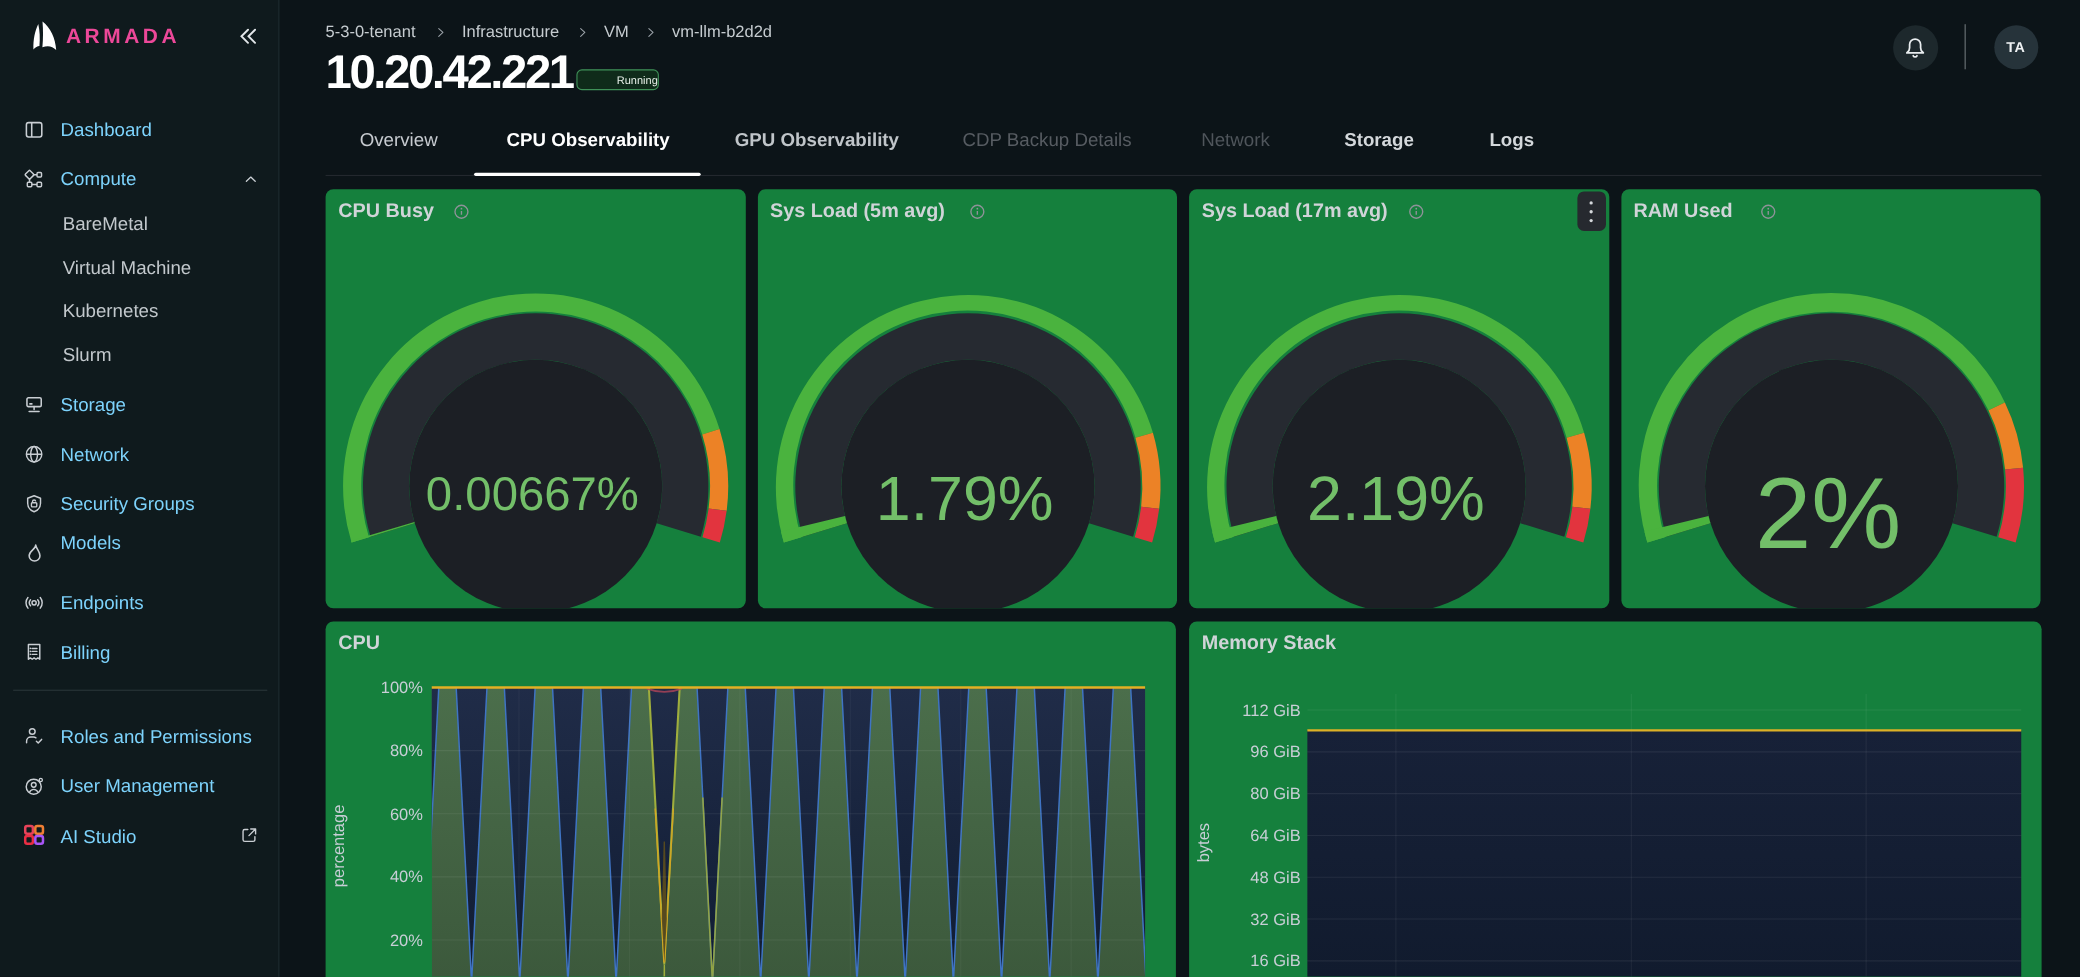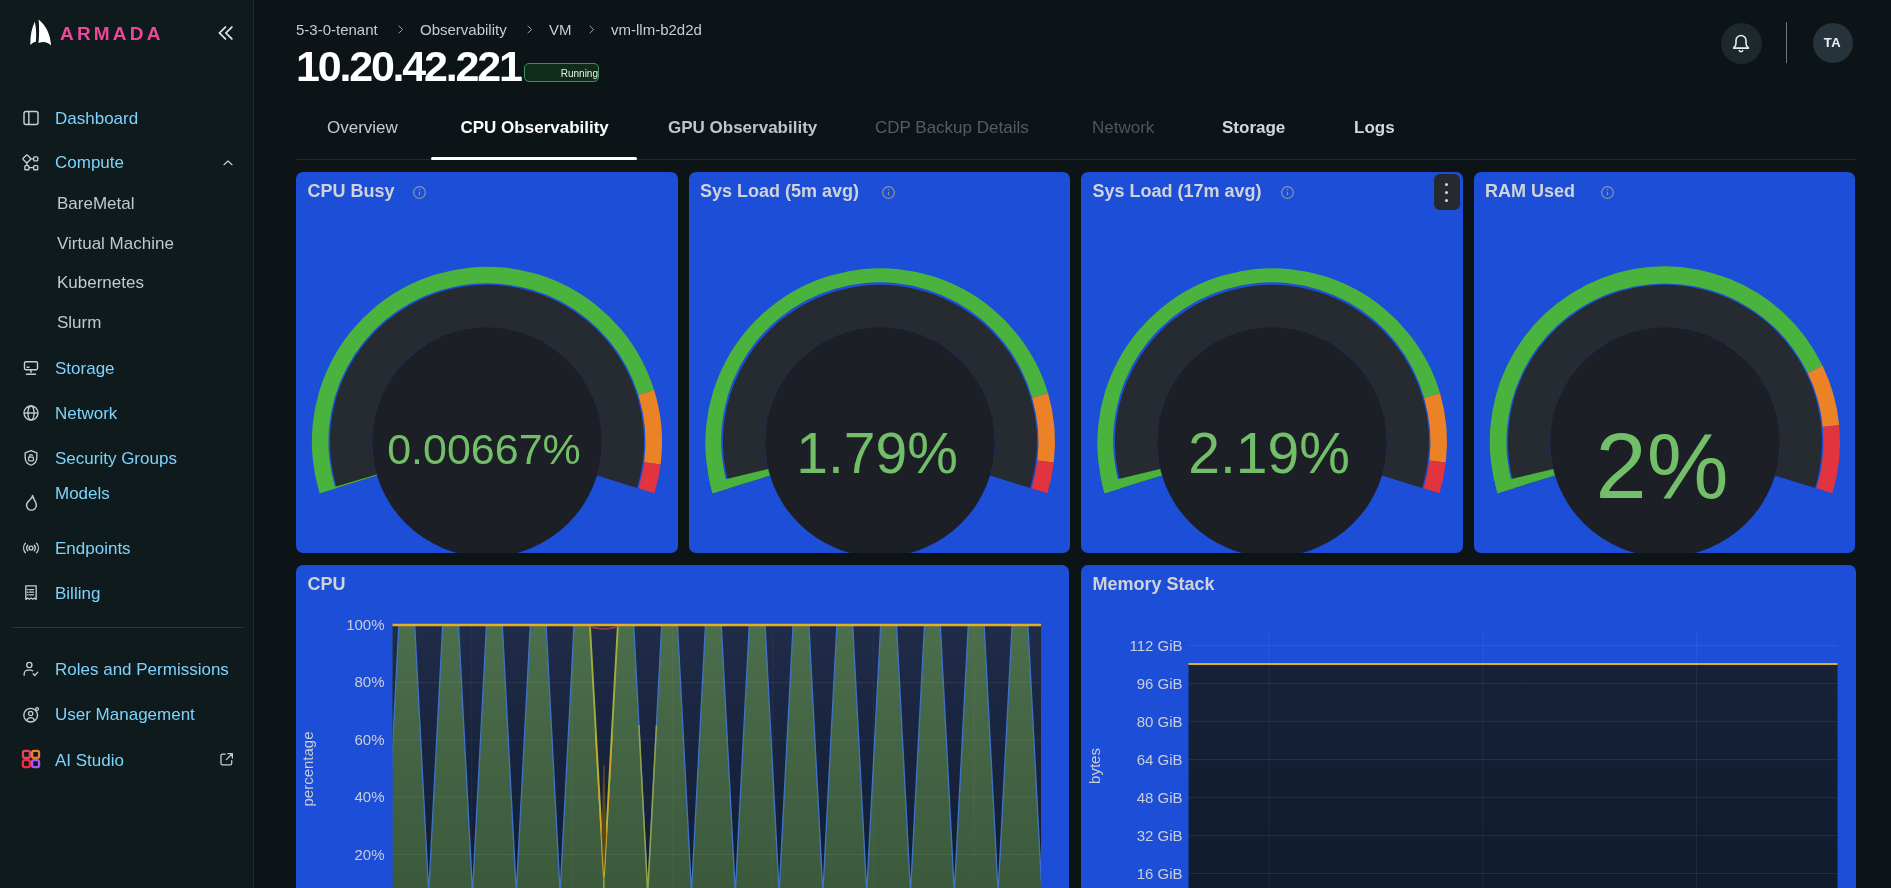--- a/index.html
+++ b/index.html
@@ -1,18 +1,18 @@
 <!DOCTYPE html>
 <html><head><meta charset="utf-8"><style>
 * { margin:0; padding:0; box-sizing:border-box; }
 html,body { width:1891px; height:888px; overflow:hidden; background:#0c1418; font-family:"Liberation Sans", sans-serif; }
 #sidebar { position:absolute; left:0; top:0; width:254px; height:888px; background:#0f1a1d; border-right:1px solid #1d2b2f; }
 .navt { position:absolute; left:55px; font-size:17px; color:#7dd3fc; white-space:nowrap; }
 .navs { position:absolute; left:57px; font-size:17px; color:#c2c8cc; white-space:nowrap; }
-.panel { position:absolute; background:#1d4ed8; border-radius:7px; }
+.panel { position:absolute; background:#15803d; border-radius:7px; }
 .ptitle { position:absolute; left:11.5px; top:9px; font-size:18px; font-weight:bold; color:#d0d4d8; white-space:nowrap; }
 .bc { position:absolute; top:21px; font-size:15px; color:#c6ccd0; white-space:nowrap; }
 svg text { font-family:"Liberation Sans", sans-serif; }
 </style></head>
 <body>
 <div id="sidebar">
 <svg viewBox="0 0 28 26" style="position:absolute;left:26px;top:19px;width:30px;height:28px">
   <path d="M8.2 2.6C5.4 8.6 3.8 15.6 4.1 24.2c1.7-1.8 3.4-2.8 5.1-3C9.8 14.6 9.5 8.3 8.2 2.6Z" fill="#fff"></path>
   <path d="M11.8 0.4c.6 7.2.6 14.6-.1 21.9 4.6-1.8 8.6-1 11.7 2.4C22.8 14.3 18.7 6 11.8 0.4Z" fill="#fff"></path>
 </svg>
@@ -99,21 +99,21 @@
     <svg viewBox="0 0 24 24" style="position:absolute;left:217px;top:750px;width:19px;height:19px">
       <path d="M10.5 5.2H7A2 2 0 0 0 5 7.2v9.6a2 2 0 0 0 2 2h9.6a2 2 0 0 0 2-2V13.3" fill="none" stroke="#c9ced3" stroke-width="1.6" stroke-linecap="round"></path>
       <path d="M13.8 4.6h5.6v5.6M19 5L11.8 12.2" fill="none" stroke="#c9ced3" stroke-width="1.6" stroke-linecap="round" stroke-linejoin="round"></path>
     </svg>
 </div>
 
 <div class="bc" style="left:296px">5-3-0-tenant</div>
 <svg viewBox="0 0 24 24" style="width:13px;height:13px;position:absolute;top:23px;left:394px">
     <path d="M9 5.5l7 6.5-7 6.5" fill="none" stroke="#9ba2a8" stroke-width="1.8" stroke-linecap="round" stroke-linejoin="round"></path>
   </svg>
-<div class="bc" style="left:420px">Observability</div>
+<div class="bc" style="left:420px">Infrastructure</div>
 <svg viewBox="0 0 24 24" style="width:13px;height:13px;position:absolute;top:23px;left:523px">
     <path d="M9 5.5l7 6.5-7 6.5" fill="none" stroke="#9ba2a8" stroke-width="1.8" stroke-linecap="round" stroke-linejoin="round"></path>
   </svg>
 <div class="bc" style="left:549px">VM</div>
 <svg viewBox="0 0 24 24" style="width:13px;height:13px;position:absolute;top:23px;left:585px">
     <path d="M9 5.5l7 6.5-7 6.5" fill="none" stroke="#9ba2a8" stroke-width="1.8" stroke-linecap="round" stroke-linejoin="round"></path>
   </svg>
 <div class="bc" style="left:611px">vm-llm-b2d2d</div>
 <div style="position:absolute;left:296px;top:42px;font-size:43px;font-weight:bold;color:#fff;letter-spacing:-2.2px">10.20.42.221</div>
 <div style="position:absolute;left:524px;top:62.5px;width:75px;height:19px;border:1.5px solid #3f9158;border-radius:5px;background:#0f2b1a;color:#e8f1ea;font-size:10px;text-align:right;line-height:19px">Running</div>

